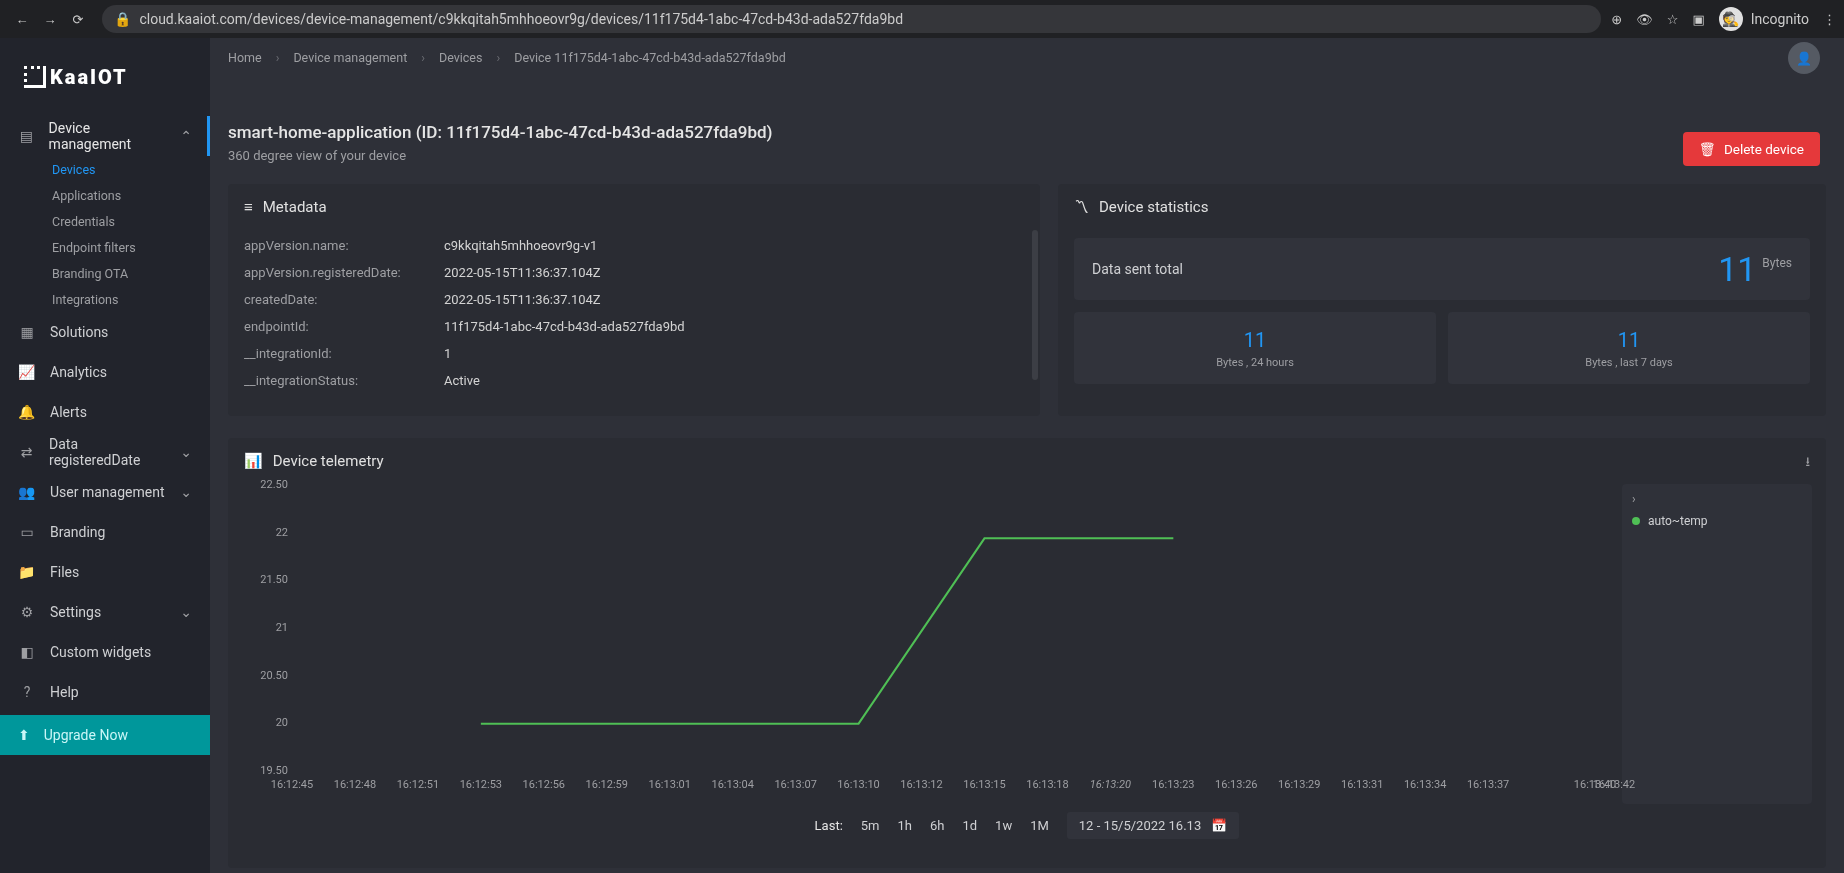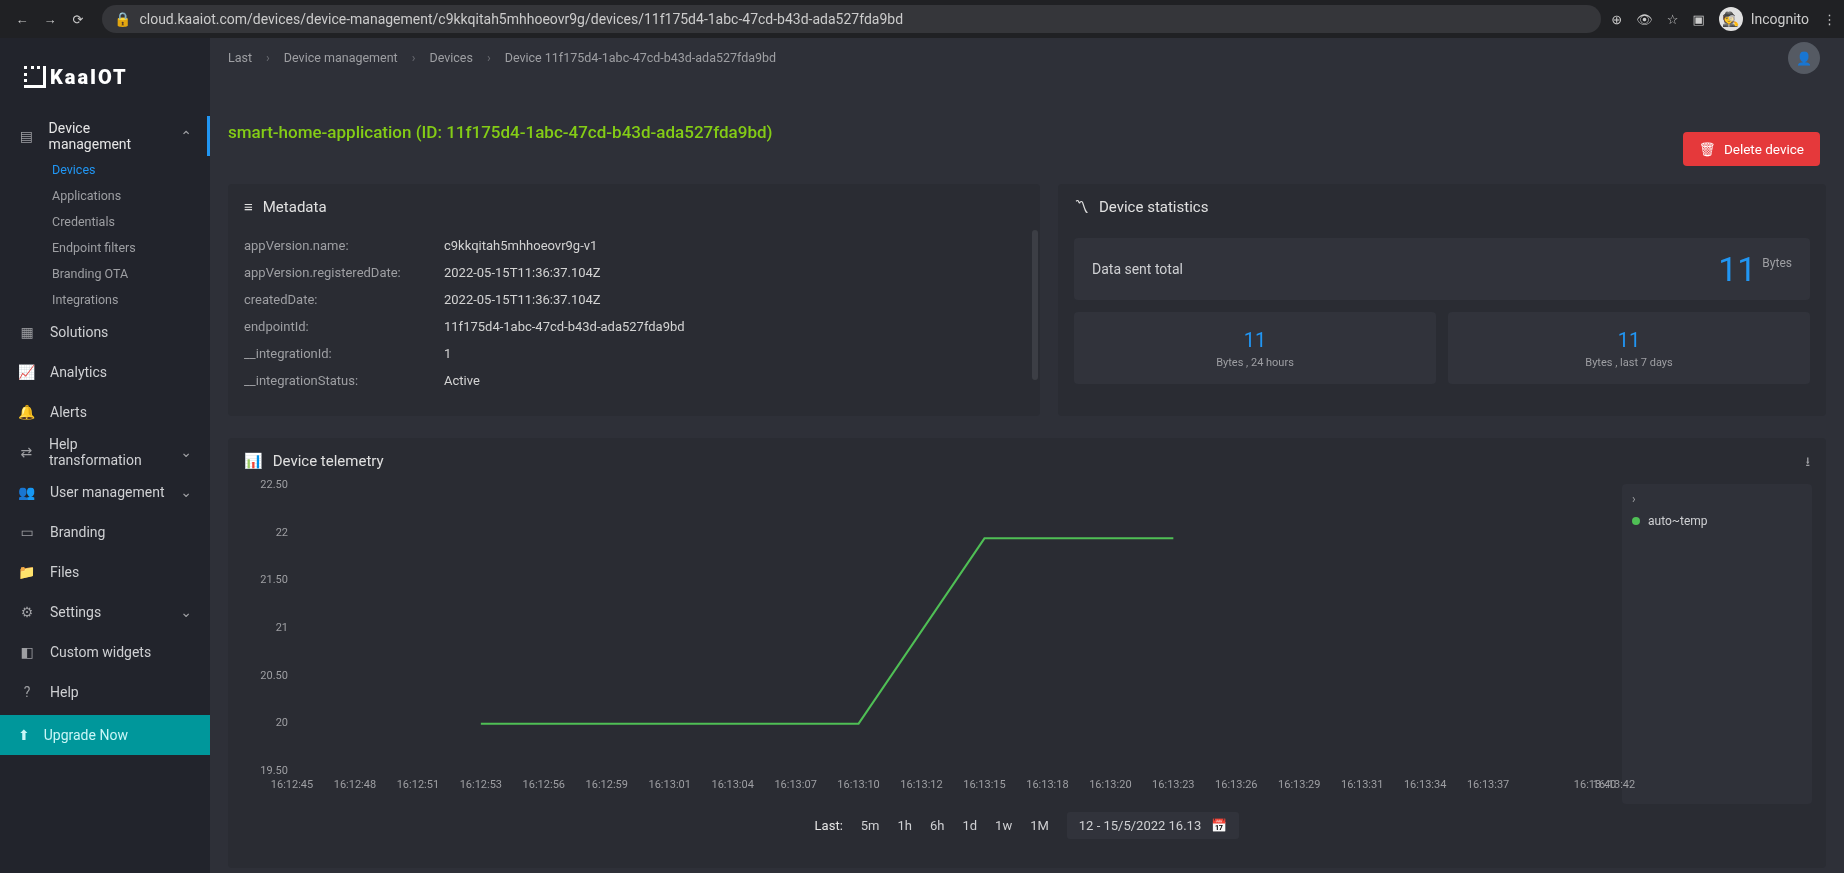--- a/index.html
+++ b/index.html
@@ -23,21 +23,21 @@
 .nav-sub{padding-left:52px;height:26px;display:flex;align-items:center;font-size:12.5px;color:#9e9fa3}
 .nav-sub.active{color:#2196f3}
 .nav-expand{margin-left:auto;color:#9e9fa3}
 .upgrade{position:absolute;left:0;right:0;bottom:118px;background:#00979b;height:40px;display:flex;align-items:center;gap:14px;padding:0 18px;color:#c9f6f7;font-size:14px}
 .main{flex:1;background:#2e3038;position:relative}
 .topbar{height:40px;display:flex;align-items:center;justify-content:flex-end;padding:0 24px}
 .avatar{width:32px;height:32px;border-radius:50%;background:#555a63;display:flex;align-items:center;justify-content:center;color:#cfd0d3}
 .crumbs{display:flex;align-items:center;gap:14px;padding:0 0 10px 0;color:#9e9fa3;font-size:12.5px;position:absolute;left:18px;top:12px}
 .crumbs .sep{color:#6a6c72}
 .header{padding: 10px 24px 10px 18px;display:flex;align-items:flex-start;justify-content:space-between;margin-top:34px}
-.title{font-size:17px;color:#84cc16;font-weight:500}
+.title{font-size:17px;color:#e5e5e5;font-weight:500}
 .subtitle{font-size:13px;color:#9e9fa3;margin-top:6px}
 .delete-btn{background:#e5393b;color:#fff;border:none;padding:9px 16px;border-radius:4px;font-size:13.5px;display:flex;align-items:center;gap:8px;margin-top:10px}
 .content{padding:8px 18px;display:flex;gap:18px}
 .card{background:#2a2c33;border-radius:4px}
 .metadata{flex:0 0 812px;height:232px}
 .card-hd{display:flex;align-items:center;gap:10px;padding:14px 16px;font-size:15px;color:#e0e0e0}
 .meta-body{padding:2px 16px 0 16px;position:relative}
 .meta-row{display:flex;padding:6px 0;font-size:13px}
 .meta-row .k{width:200px;color:#9e9fa3}
 .meta-row .v{color:#d3d3d3}
@@ -124,21 +124,21 @@
     <div class="nav-item">
         <span class="icon">📈</span>
         <span>Analytics</span>
       </div>
     <div class="nav-item">
         <span class="icon">🔔</span>
         <span>Alerts</span>
       </div>
     <div class="nav-item">
         <span class="icon">⇄</span>
-        <span>Help transformation</span>
+        <span>Data registeredDate</span>
         <span class="nav-expand">⌄</span>
       </div>
     <div class="nav-item">
         <span class="icon">👥</span>
         <span>User management</span>
         <span class="nav-expand">⌄</span>
       </div>
     <div class="nav-item">
         <span class="icon">▭</span>
         <span>Branding</span>
@@ -162,37 +162,38 @@
       </div>
 
     <div class="upgrade">
         <span>⬆</span>
         <span>Upgrade Now</span>
       </div>
   </div>
 
   <div class="main">
     <div class="crumbs">
-      <span>Last</span>
+      <span>Home</span>
         <span class="sep">›</span>
       <span>Device management</span>
         <span class="sep">›</span>
       <span>Devices</span>
         <span class="sep">›</span>
       <span>Device 11f175d4-1abc-47cd-b43d-ada527fda9bd</span>
     </div>
     <div class="topbar">
       <div class="avatar">
           <span>👤</span>
         </div>
     </div>
 
     <div class="header">
       <div>
         <div class="title">smart-home-application (ID: 11f175d4-1abc-47cd-b43d-ada527fda9bd)</div>
+        <div class="subtitle">360 degree view of your device</div>
       </div>
       <button class="delete-btn">
         <span>🗑</span>
         <span>Delete device</span>
       </button>
     </div>
 
     <div class="content">
 
       <div class="card metadata">
@@ -283,21 +284,21 @@
               <span style="left: 14.2857%;">16:12:53</span>
               <span style="left: 19.0476%;">16:12:56</span>
               <span style="left: 23.8095%;">16:12:59</span>
               <span style="left: 28.5714%;">16:13:01</span>
               <span style="left: 33.3333%;">16:13:04</span>
               <span style="left: 38.0952%;">16:13:07</span>
               <span style="left: 42.8571%;">16:13:10</span>
               <span style="left: 47.619%;">16:13:12</span>
               <span style="left: 52.381%;">16:13:15</span>
               <span style="left: 57.1429%;">16:13:18</span>
-              <span style="left: 61.9048%;">16:13:20</span>
+              <span style="left: 61.9048%; font-style: italic;">16:13:20</span>
               <span style="left: 66.6667%;">16:13:23</span>
               <span style="left: 71.4286%;">16:13:26</span>
               <span style="left: 76.1905%;">16:13:29</span>
               <span style="left: 80.9524%;">16:13:31</span>
               <span style="left: 85.7143%;">16:13:34</span>
               <span style="left: 90.4762%;">16:13:37</span>
               <span style="left: 95.2381%; margin-left: 44px;">16:13:40</span>
               <span style="left: 100%;">16:13:42</span>
             </div>
         </div>

